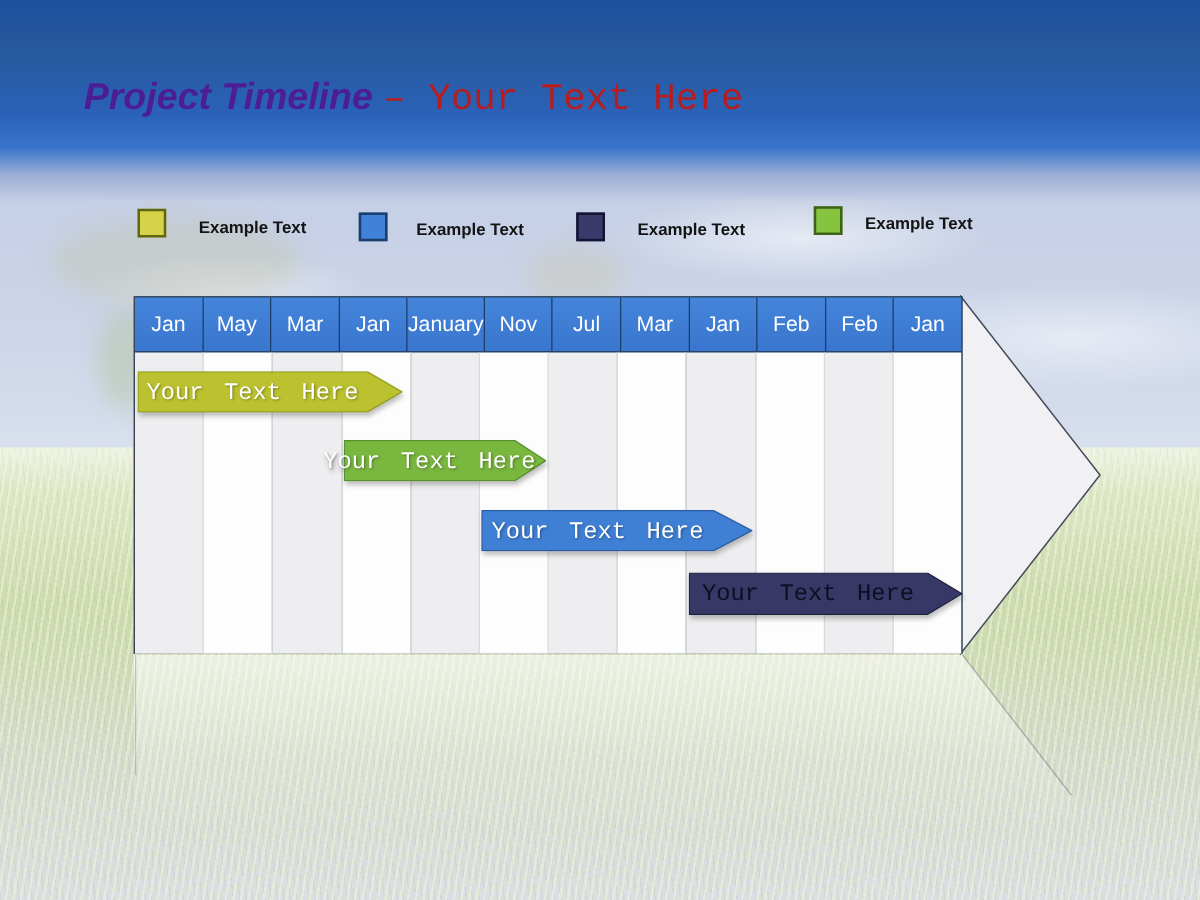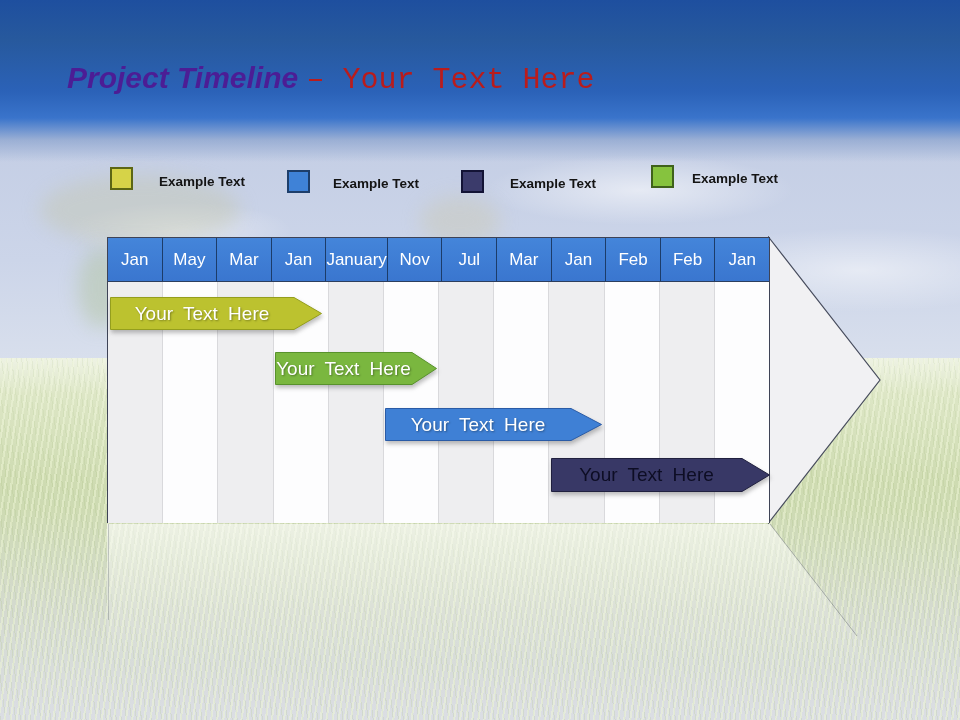--- a/index.html
+++ b/index.html
@@ -63,21 +63,21 @@
   .month-cell{
     flex:1;display:flex;align-items:center;justify-content:center;
     color:#ffffff;font-size:17px;border-right:1px solid #1c3c69;box-sizing:border-box;
   }
   .month-cell:last-child{border-right:none;}
   .gantt-body{display:flex;height:241px;}
   .gantt-col{flex:1;border-right:1px solid #d9d9dc;box-sizing:border-box;background:#fdfdfe;}
   .gantt-col:last-child{border-right:none;}
   .gantt-col:nth-child(odd){background:#eeeef0;}
   
-  .bar{position:absolute;filter:drop-shadow(1px 3px 2px rgba(70,70,70,.35));}
+  .bar{position:absolute;filter:drop-shadow(1px 3px 2px rgba(70,70,70,.35));font-family:Liberation Mono, monospace;}
   .bar svg{display:block;}
   .bar-label{
     position:absolute;left:0;top:0;height:100%;display:flex;align-items:center;justify-content:center;
     font-size:19px;word-spacing:5px;white-space:nowrap;
   }
   .bar-label.light{text-shadow:1px 1px 2px rgba(0,0,0,.35);}
   
   .reflection{
     position:absolute;left:107px;top:524px;width:776px;height:142px;
     background:linear-gradient(180deg, rgba(255,255,255,.62) 0%, rgba(255,255,255,.18) 60%, rgba(255,255,255,0) 100%);

